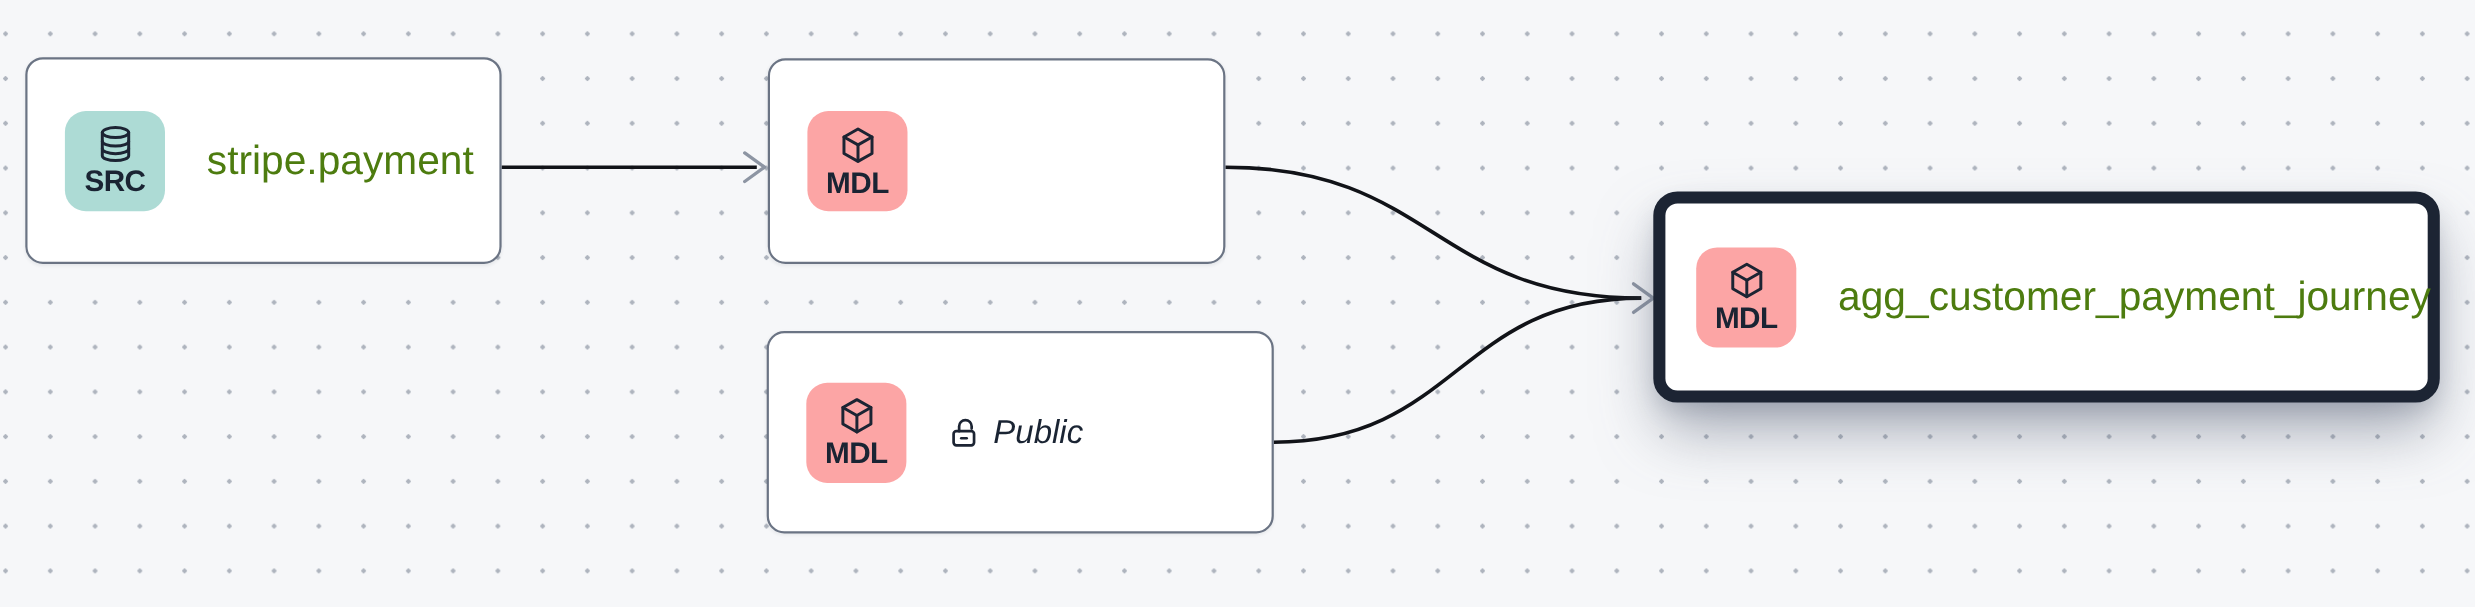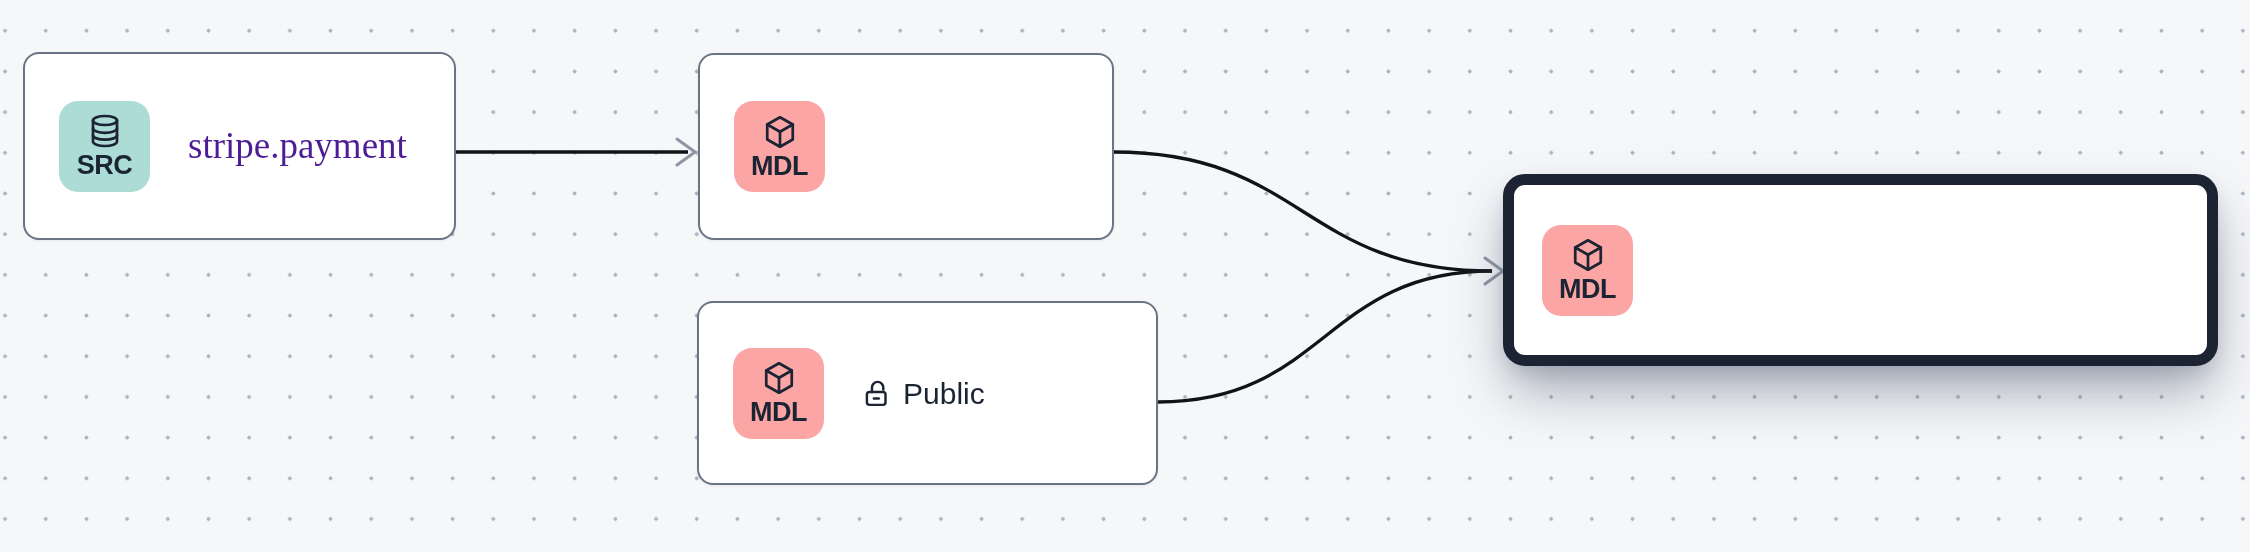--- a/index.html
+++ b/index.html
@@ -89,34 +89,34 @@
   .labels {
     display: flex;
     flex-direction: column;
     align-items: flex-start;
     gap: 7px;
     min-width: 0;
   }
   .node-title {
     font-size: 37px;
     font-weight: 400;
-    color: #4c1d95;
+    color: #4d7c0f;
     line-height: 1.15;
     white-space: nowrap;
-    font-family: Liberation Serif, serif;
   }
   .sub-row {
     display: flex;
     align-items: center;
     gap: 10px;
   }
   .sub-label {
     font-size: 30px;
     color: #1a2433;
     line-height: 1.1;
+    font-style: italic;
   }
   .lock-icon {
     width: 31px;
     height: 31px;
     stroke: #1c2433;
     stroke-width: 1.9;
     fill: none;
     stroke-linecap: round;
     stroke-linejoin: round;
   }
@@ -183,15 +183,18 @@
 
   <div class="node selected" style="left:1503px; top:174px; width:715px; height:192px;">
     <div class="badge badge-mdl">
       <svg class="badge-icon" viewBox="0 0 24 24">
         <path d="M12 2.2 L20.5 7 V17 L12 21.8 L3.5 17 V7 Z"></path>
         <path d="M3.5 7 L12 11.8 L20.5 7"></path>
         <path d="M12 11.8 V21.8"></path>
       </svg>
       <span class="badge-label">MDL</span>
     </div>
+    <div class="labels">
+      <div class="node-title">agg_customer_payment_journey</div>
+    </div>
   </div>
 
 </div>
 
 </body></html>

